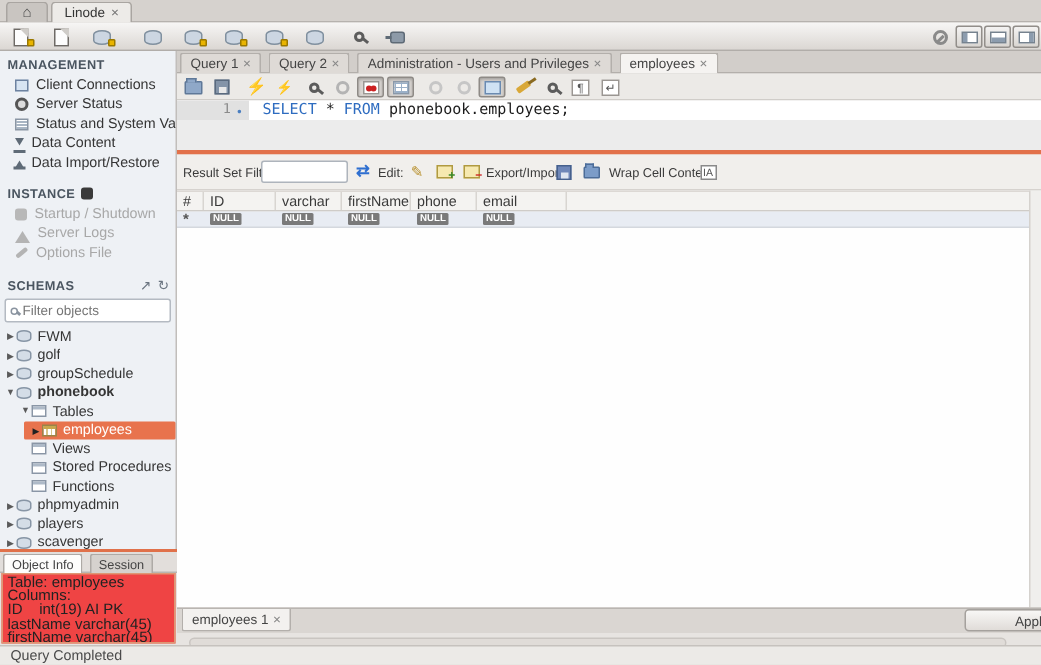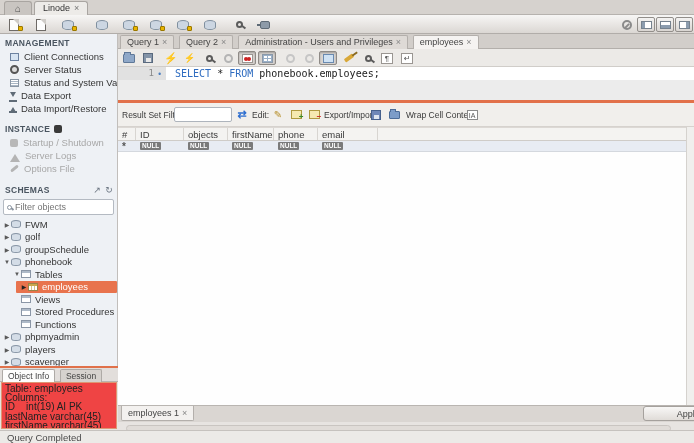--- a/index.html
+++ b/index.html
@@ -214,21 +214,21 @@
   <div class="sbrow">
       <span class="gauge"></span>
       <span class="lbl">Server Status</span>
     </div>
   <div class="sbrow">
       <span class="stripes"></span>
       <span class="lbl">Status and System Variables</span>
     </div>
   <div class="sbrow">
       <span class="arrdn"></span>
-      <span class="lbl">Data Export</span>
+      <span class="lbl">Data Content</span>
     </div>
   <div class="sbrow">
       <span class="arrup"></span>
       <span class="lbl">Data Import/Restore</span>
     </div>
 
   <div class="sechead" style="margin-top:5px">
       <span>INSTANCE</span>
       <span class="instic"></span>
     </div>
@@ -266,21 +266,21 @@
     <div class="trow">
         <span class="arr" style="margin-left:3px">▶</span>
         <span class="icdb"></span>
         <span class="lbl">golf</span>
       </div>
     <div class="trow">
         <span class="arr" style="margin-left:3px">▶</span>
         <span class="icdb"></span>
         <span class="lbl">groupSchedule</span>
       </div>
-    <div class="trow" style="font-weight:normal">
+    <div class="trow" style="font-weight:bold">
         <span class="arr" style="margin-left:3px">▼</span>
         <span class="icdb"></span>
         <span class="lbl">phonebook</span>
       </div>
     <div class="trow">
         <span class="arr" style="margin-left:13px">▼</span>
         <span class="icfold"></span>
         <span class="lbl">Tables</span>
       </div>
     <div class="trow selrow">
@@ -428,21 +428,21 @@
       </span>
     <span class="rlbl" style="left:288px">Wrap Cell Content:</span>
     <span class="rico" style="left:346px">
         <span class="wrapic">IA</span>
       </span>
   </div>
 
   <div id="ghead" class="abs">
     <div class="gh" style="width:18px">#</div>
     <div class="gh" style="width:48px">ID</div>
-    <div class="gh" style="width:44px">objects</div>
+    <div class="gh" style="width:44px">varchar</div>
     <div class="gh" style="width:46px">firstName</div>
     <div class="gh" style="width:44px">phone</div>
     <div class="gh" style="width:60px">email</div>
     <div class="gh" style="flex:1;border-right:none"></div>
   </div>
   <div id="grow" class="abs">
     <div class="gc" style="width:18px;font-weight:bold;color:#555">*</div>
     <div class="gc" style="width:48px">
         <span class="nullb">NULL</span>
       </div>

